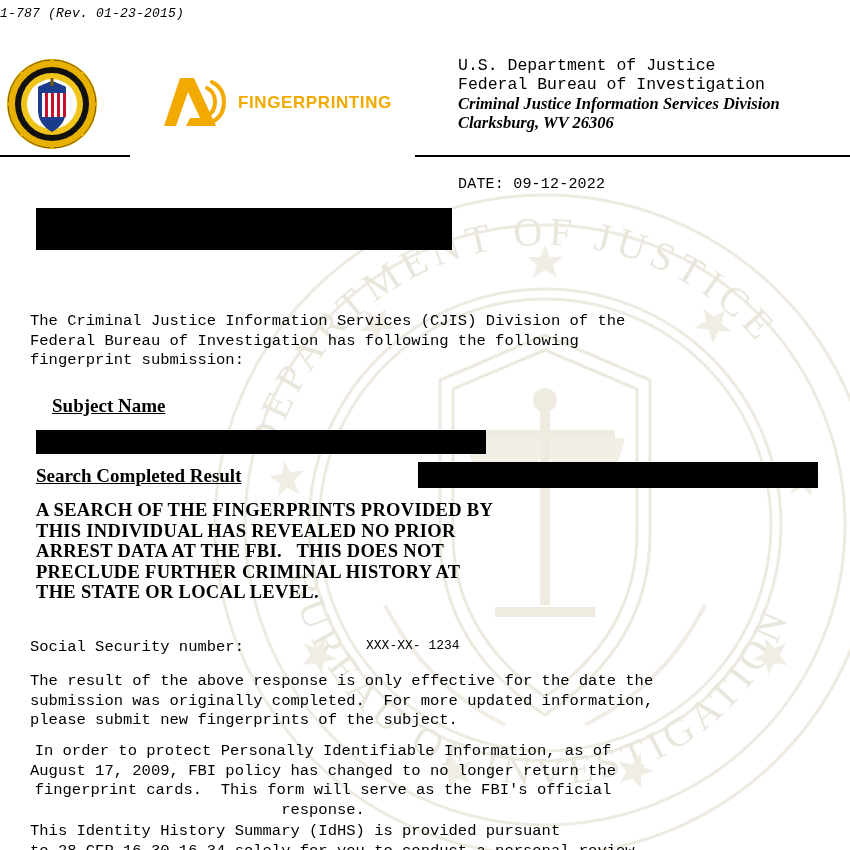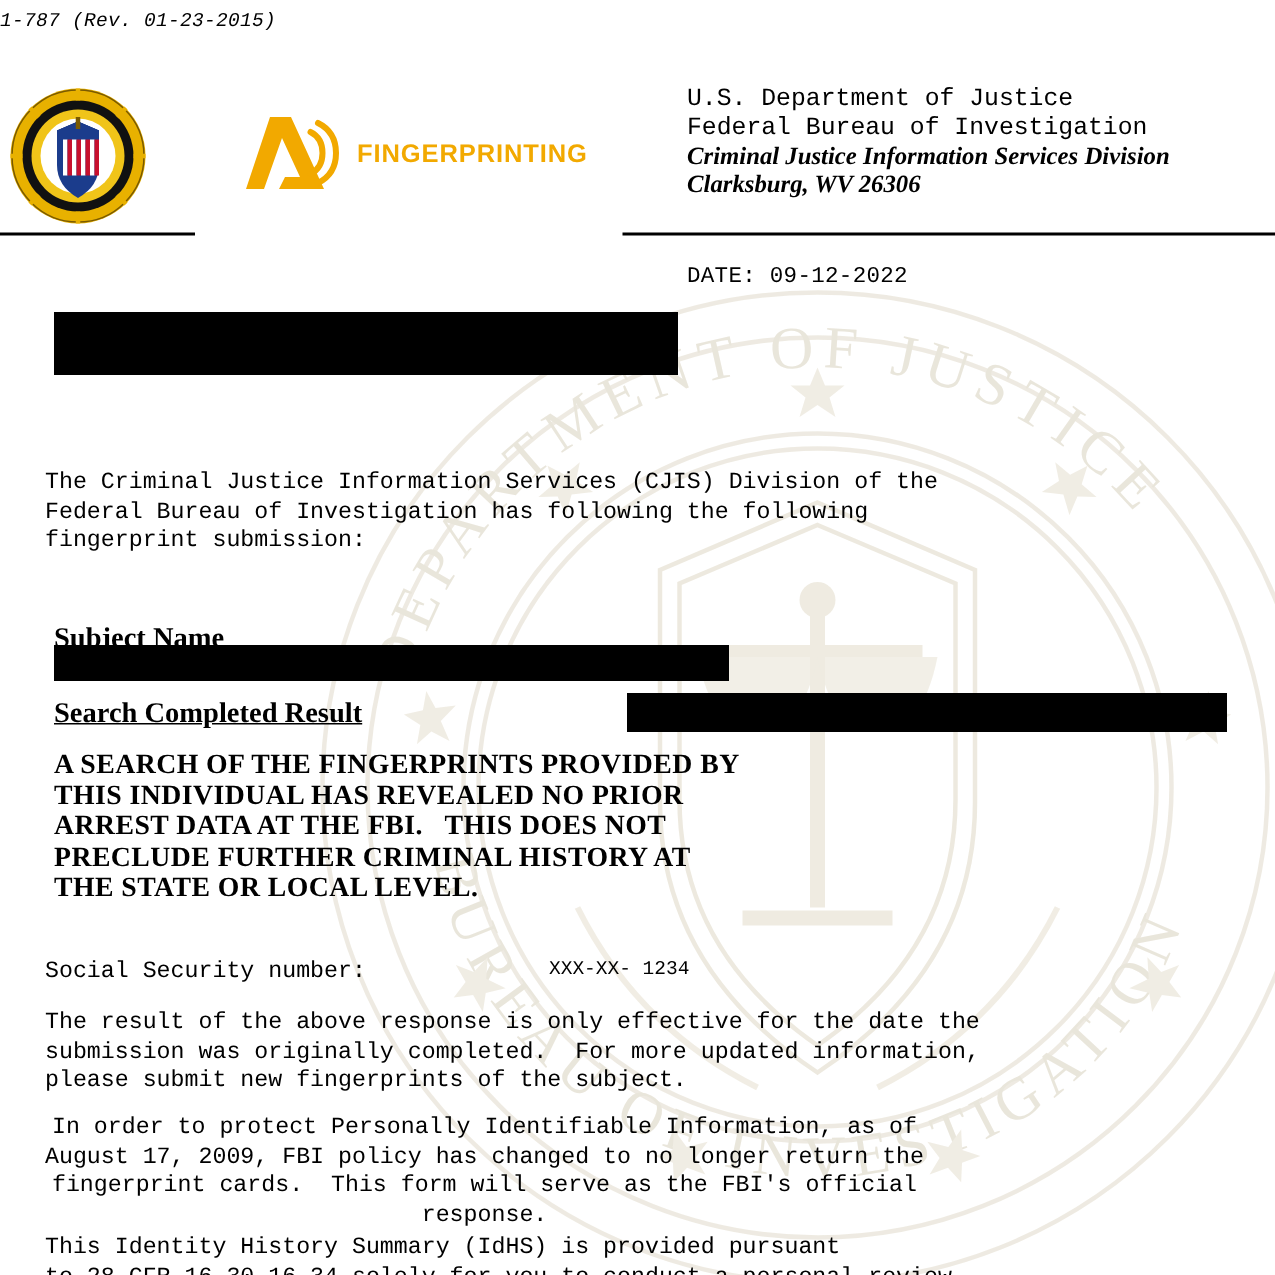--- a/index.html
+++ b/index.html
@@ -156,21 +156,21 @@
   #para-intro { left: 30px; top: 312px; }
 
   .heading {
     position: absolute;
     font-family: "Liberation Serif", serif;
     font-weight: bold;
     font-size: 19px;
     text-decoration: underline;
     white-space: nowrap;
   }
-  #h-subject { left: 36px; top: 395px; margin-top: 20px; }
+  #h-subject { left: 52px; top: 395px; }
   #h-result  { left: 36px; top: 465px; text-align: center; }
 
   #result-date {
     position: absolute;
     left: 420px;
     top: 465px;
     font-size: 16px;
     font-family: "Liberation Mono", monospace;
     white-space: nowrap;
     z-index: 3;

